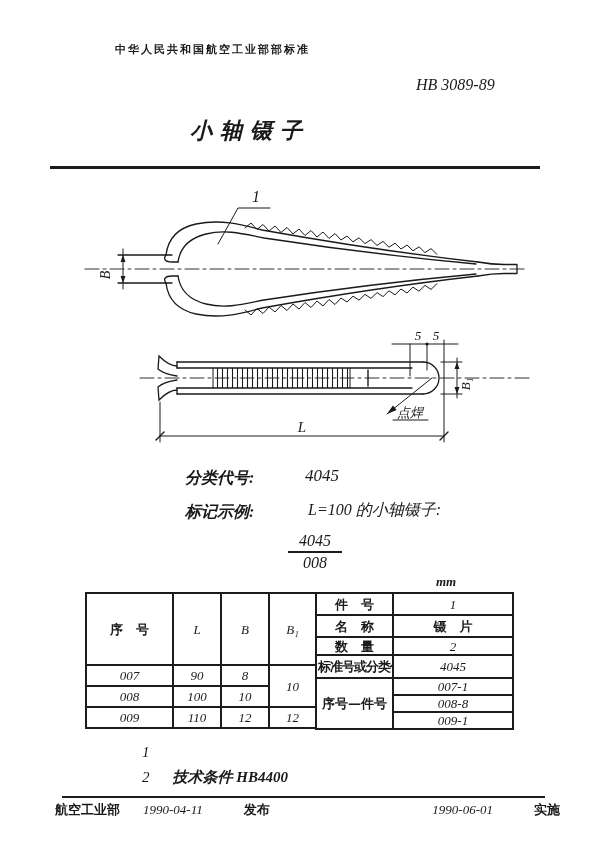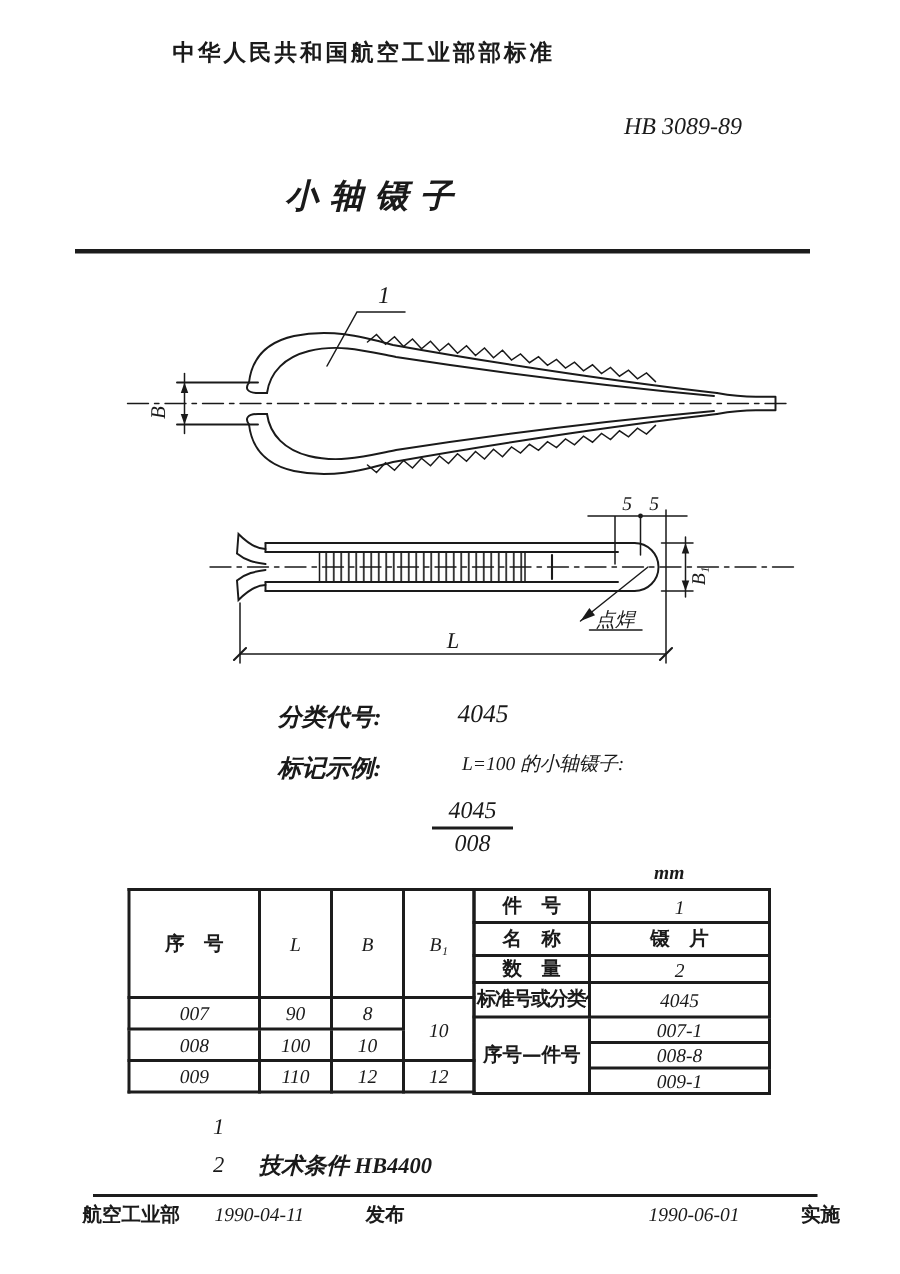--- a/index.html
+++ b/index.html
@@ -24,21 +24,21 @@
   td.small{font-size:10px;letter-spacing:-1px;}
   .frac{position:absolute;left:288px;top:532px;width:54px;text-align:center;}
   .frac .bar{height:2px;background:#1c1c1c;margin:1px 0;}
   svg text{fill:#1a1a1a;}
 </style>
 </head>
 <body>
 
 <div class="page">
 
-  <div class="abs print" style="left:115px;top:26px;font-size:15px;letter-spacing:2px;">中华人民共和国航空工业部部标准</div>
+  <div class="abs print" style="left:115px;top:42px;font-size:11px;letter-spacing:2px;">中华人民共和国航空工业部部标准</div>
   <div class="abs hand" style="left:416px;top:76px;font-size:16px;">HB 3089-89</div>
   <div class="abs hand" style="left:190px;top:116px;font-size:22px;letter-spacing:8px;font-weight:bold;">小轴镊子</div>
   <div class="abs rule" style="left:50px;top:166px;width:490px;height:3px;"></div>
 
   <svg class="abs" style="left:60px;top:172px;" width="500" height="290" viewBox="0 0 500 290">
     <defs>
       <pattern id="hatch" width="5" height="20" patternUnits="userSpaceOnUse">
         <path d="M2.5,0 V20" stroke="#1a1a1a" stroke-width="1.1"></path>
       </pattern>
     </defs>
@@ -99,21 +99,21 @@
     <text x="358" y="168" font-size="13" font-style="italic" font-family="Liberation Serif,serif" text-anchor="middle">5</text>
     <text x="376" y="168" font-size="13" font-style="italic" font-family="Liberation Serif,serif" text-anchor="middle">5</text>
     <text transform="translate(410,212) rotate(-90)" font-size="13" font-style="italic" font-family="Liberation Serif,serif" text-anchor="middle">B₁</text>
     <text x="350" y="245" font-size="13" font-style="italic" font-family="Liberation Serif,serif" text-anchor="middle">点焊</text>
     <text x="242" y="260" font-size="15" font-style="italic" font-family="Liberation Serif,serif" text-anchor="middle">L</text>
   </svg>
 
   <div class="abs hand" style="left:185px;top:468px;font-size:16px;font-weight:bold;">分类代号:</div>
   <div class="abs hand" style="left:305px;top:466px;font-size:17px;">4045</div>
   <div class="abs hand" style="left:185px;top:502px;font-size:16px;font-weight:bold;">标记示例:</div>
-  <div class="abs hand" style="left:308px;top:500px;font-size:13px;">L=100 的小轴镊子:</div>
+  <div class="abs hand" style="left:308px;top:500px;font-size:16px;">L=100 的小轴镊子:</div>
   <div class="frac hand" style="font-size:16px;">
     <div>4045</div>
     <div class="bar"></div>
     <div>008</div>
   </div>
 
   <div class="abs hand" style="left:436px;top:574px;font-size:13px;font-weight:bold;">mm</div>
 
   <div class="tables">
 

